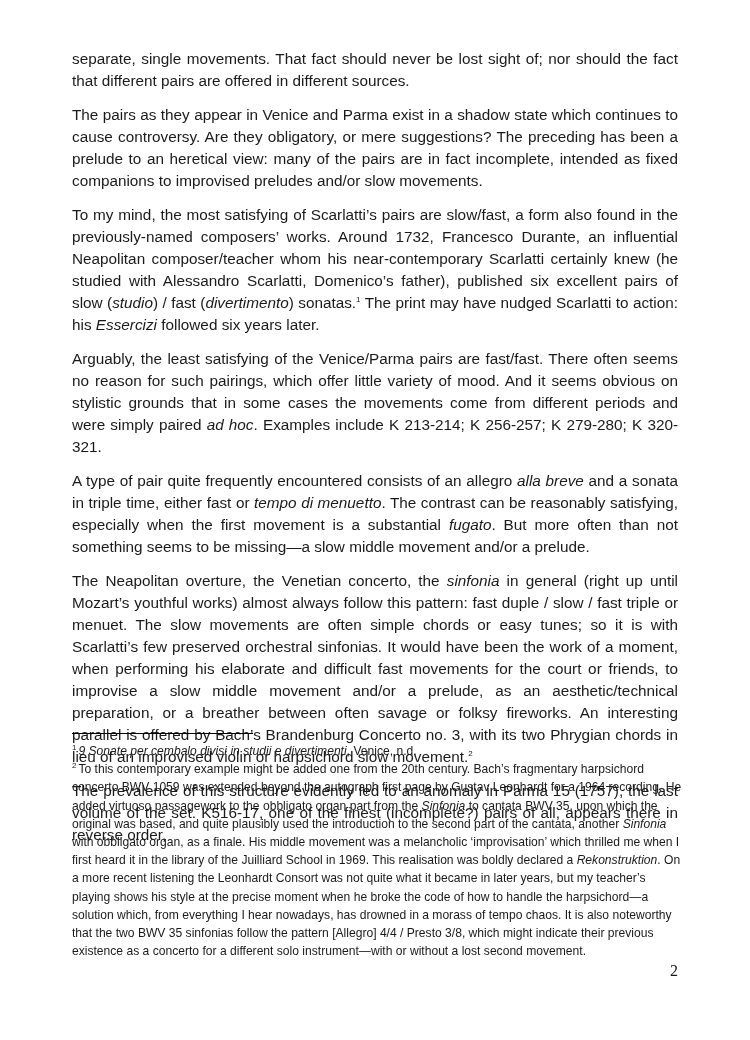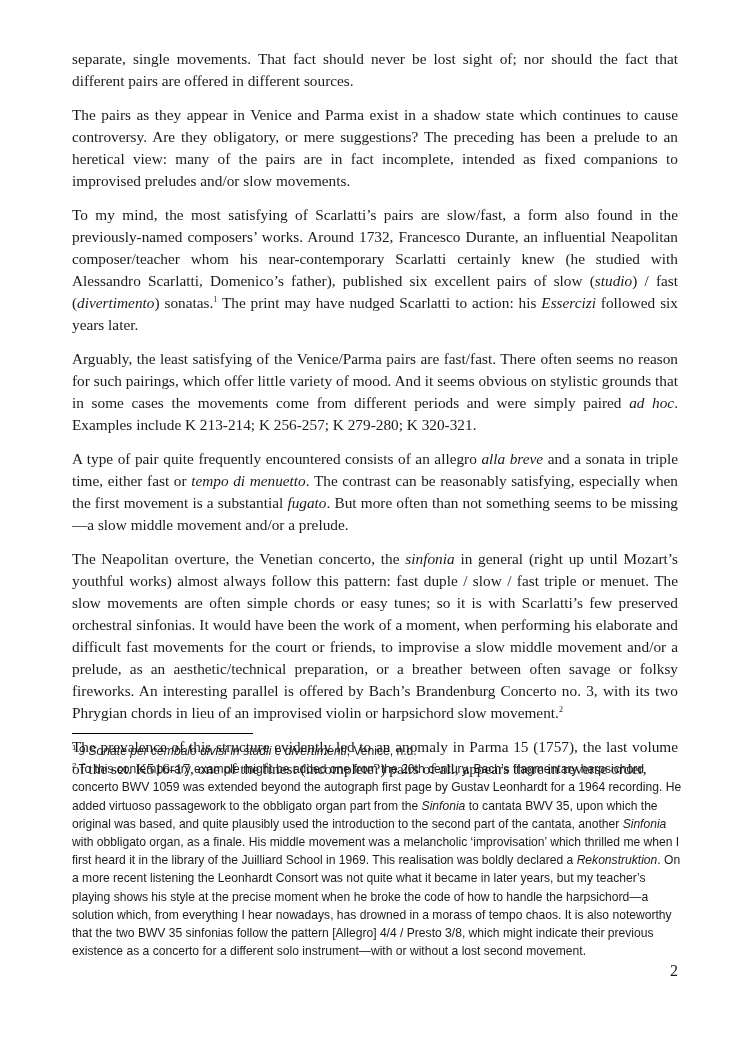--- a/index.html
+++ b/index.html
@@ -2,21 +2,21 @@
 <html><head>
   <meta charset="utf-8">
   <style>
     html, body { margin: 0; padding: 0; background: #ffffff; }
     body {
       width: 750px; height: 1040px; position: relative; overflow: hidden;
       color: #1a1a1a;
     }
     .page { position: absolute; left: 72px; top: 48px; width: 606px; }
     .body-text {
-      font-family: Liberation Serif, serif;
+      font-family: Liberation Sans, sans-serif;
       font-size: 15.3px;
       line-height: 22px;
       text-align: justify;
       margin: 0 0 12px 0;
       hyphens: none;
     }
     .body-text i { font-style: italic; }
     sup.fnref { font-size: 8px; line-height: 0; vertical-align: 6px; }
     .fn-rule {
       position: absolute; left: 72px; top: 733px; width: 181px; height: 0;

